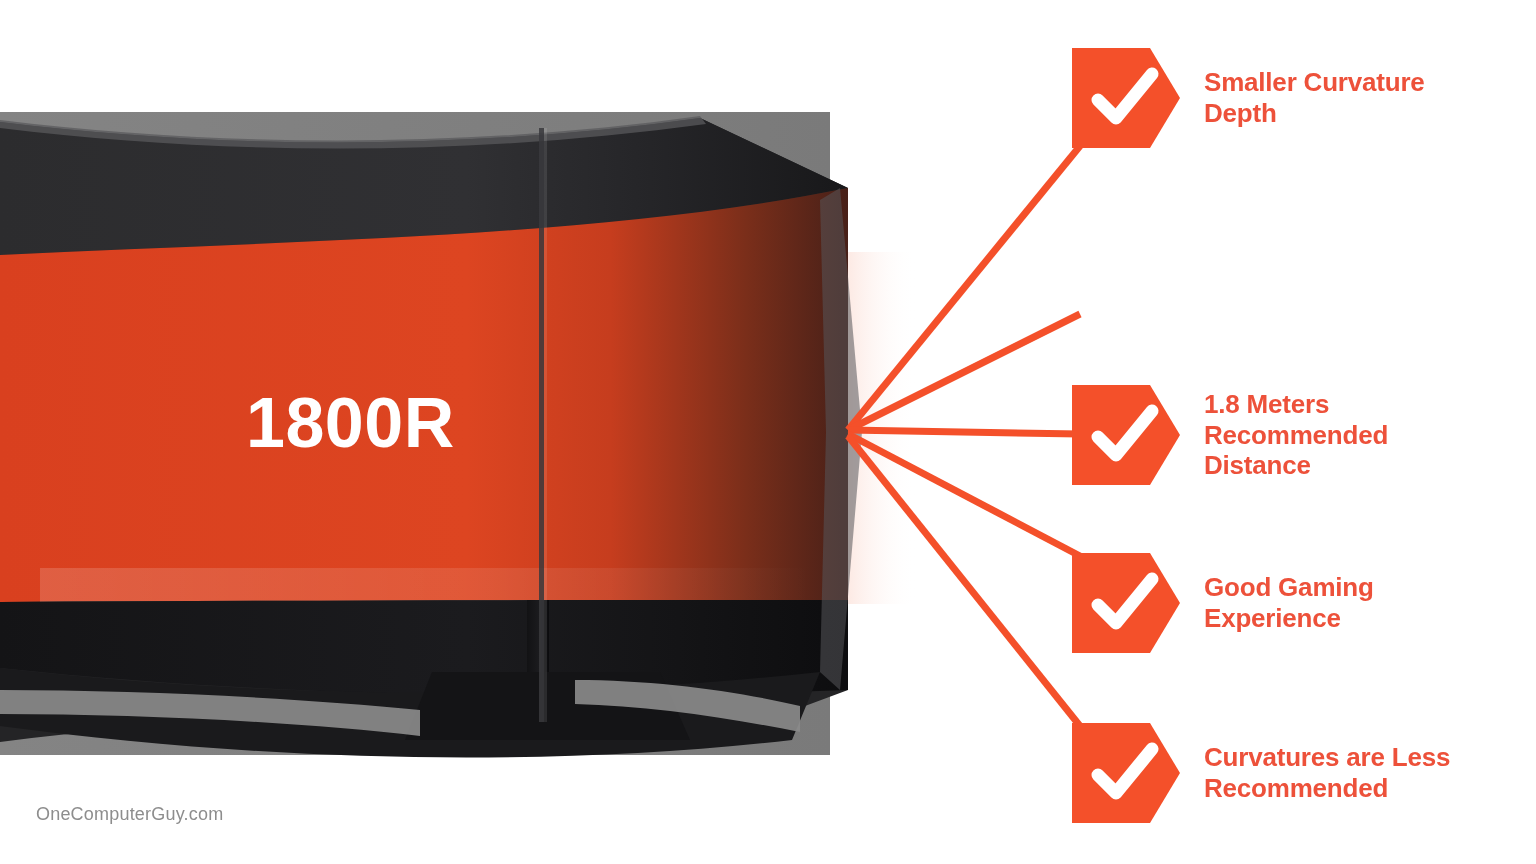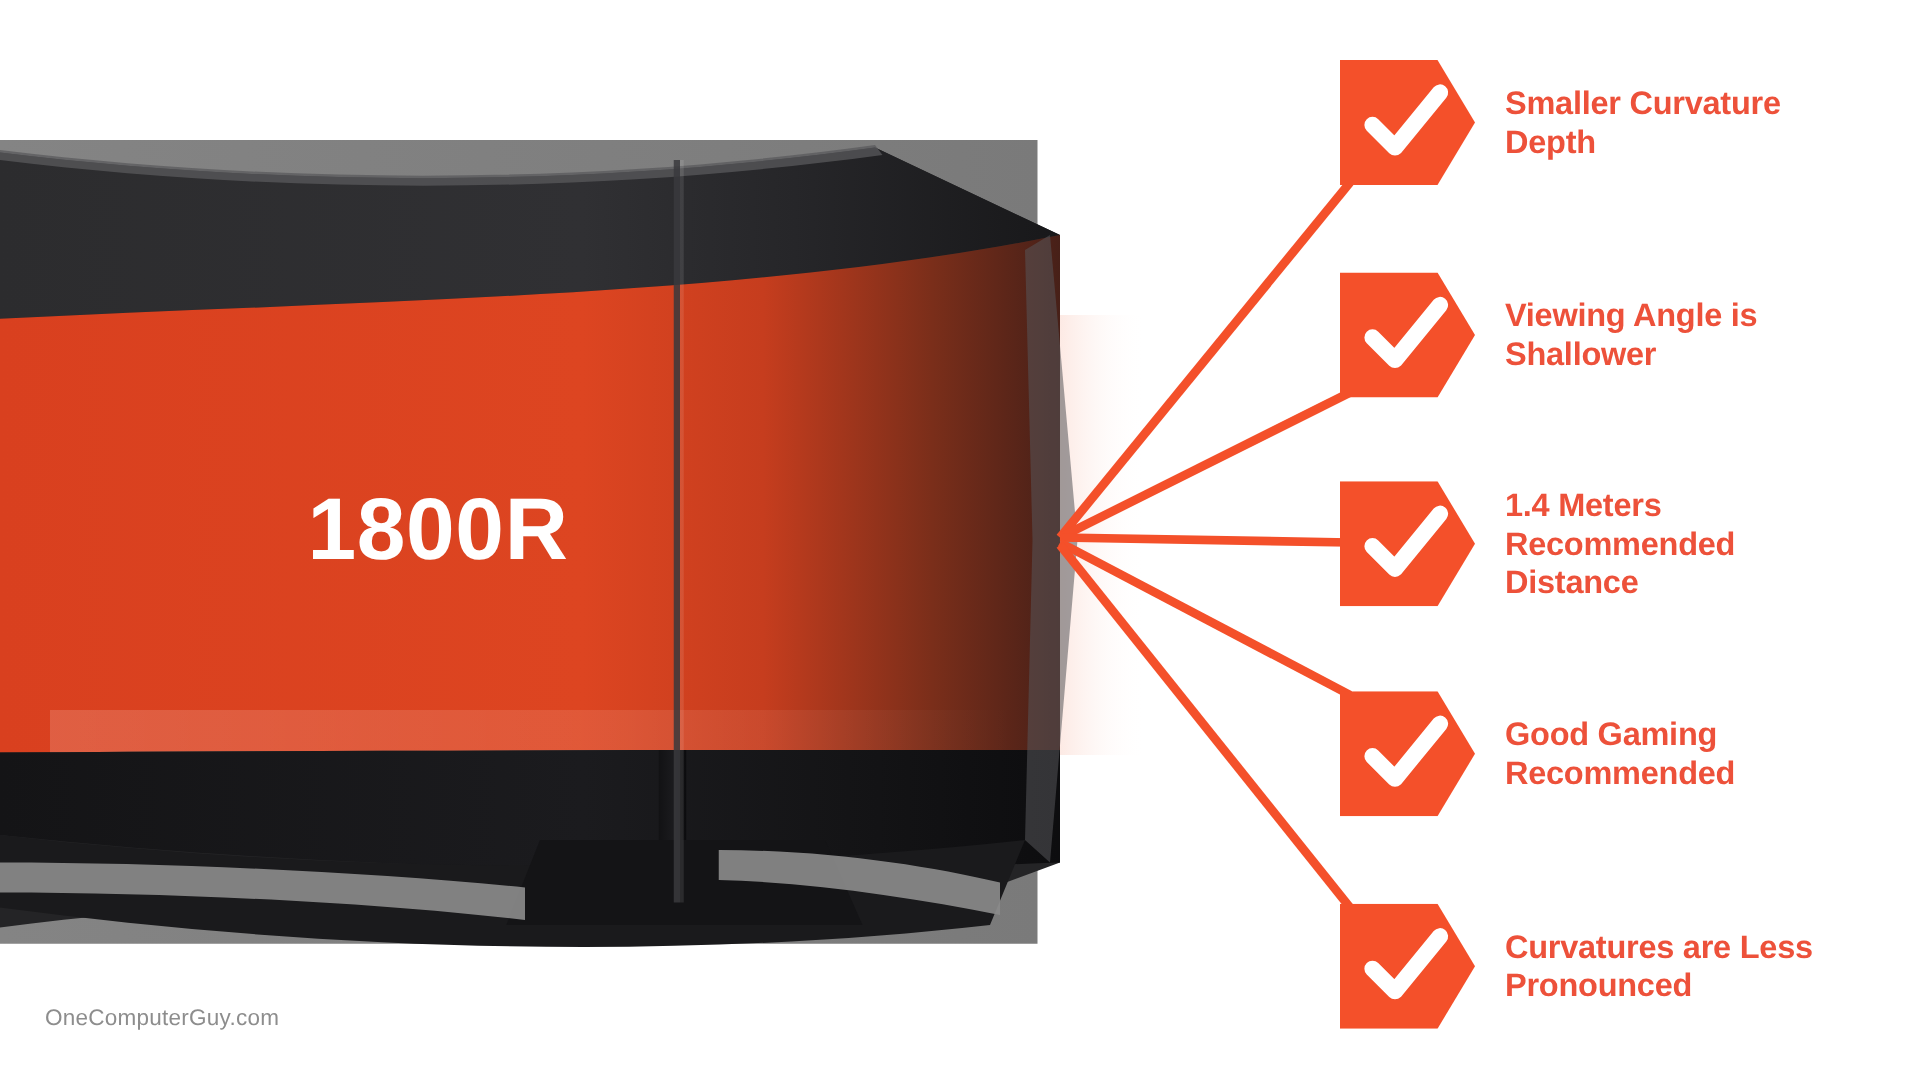--- a/index.html
+++ b/index.html
@@ -203,60 +203,50 @@
     <div class="badge">
       <svg width="108" height="100" viewBox="0 0 108 100">
         <path d="M 0,0 L 78,0 L 108,50 L 78,100 L 0,100 Z" fill="#F4502A"></path>
         <path d="M 26,52 L 44,70 L 80,26" stroke="#ffffff" stroke-width="13" fill="none" stroke-linecap="round" stroke-linejoin="round"></path>
       </svg>
     </div>
     <div class="feature-label">Smaller Curvature
 Depth</div>
   </div>
 
-  <div class="feature" id="feat-1">
-    <div class="badge">
-      <svg width="108" height="100" viewBox="0 0 108 100">
-        <path d="M 0,0 L 78,0 L 108,50 L 78,100 L 0,100 Z" fill="#F4502A"></path>
-        <path d="M 26,52 L 44,70 L 80,26" stroke="#ffffff" stroke-width="13" fill="none" stroke-linecap="round" stroke-linejoin="round"></path>
-      </svg>
-    </div>
-    <div class="feature-label">Viewing Angle is
-Shallower</div>
-  </div>
 
   <div class="feature" id="feat-2">
     <div class="badge">
       <svg width="108" height="100" viewBox="0 0 108 100">
         <path d="M 0,0 L 78,0 L 108,50 L 78,100 L 0,100 Z" fill="#F4502A"></path>
         <path d="M 26,52 L 44,70 L 80,26" stroke="#ffffff" stroke-width="13" fill="none" stroke-linecap="round" stroke-linejoin="round"></path>
       </svg>
     </div>
-    <div class="feature-label">1.4 Meters
+    <div class="feature-label">1.8 Meters
 Recommended
 Distance</div>
   </div>
 
   <div class="feature" id="feat-3">
     <div class="badge">
       <svg width="108" height="100" viewBox="0 0 108 100">
         <path d="M 0,0 L 78,0 L 108,50 L 78,100 L 0,100 Z" fill="#F4502A"></path>
         <path d="M 26,52 L 44,70 L 80,26" stroke="#ffffff" stroke-width="13" fill="none" stroke-linecap="round" stroke-linejoin="round"></path>
       </svg>
     </div>
     <div class="feature-label">Good Gaming
+Experience</div>
+  </div>
+
+  <div class="feature" id="feat-4">
+    <div class="badge">
+      <svg width="108" height="100" viewBox="0 0 108 100">
+        <path d="M 0,0 L 78,0 L 108,50 L 78,100 L 0,100 Z" fill="#F4502A"></path>
+        <path d="M 26,52 L 44,70 L 80,26" stroke="#ffffff" stroke-width="13" fill="none" stroke-linecap="round" stroke-linejoin="round"></path>
+      </svg>
+    </div>
+    <div class="feature-label">Curvatures are Less
 Recommended</div>
   </div>
 
-  <div class="feature" id="feat-4">
-    <div class="badge">
-      <svg width="108" height="100" viewBox="0 0 108 100">
-        <path d="M 0,0 L 78,0 L 108,50 L 78,100 L 0,100 Z" fill="#F4502A"></path>
-        <path d="M 26,52 L 44,70 L 80,26" stroke="#ffffff" stroke-width="13" fill="none" stroke-linecap="round" stroke-linejoin="round"></path>
-      </svg>
-    </div>
-    <div class="feature-label">Curvatures are Less
-Pronounced</div>
-  </div>
-
   <div id="watermark">OneComputerGuy.com</div>
 
 </div>
 
 </body></html>

